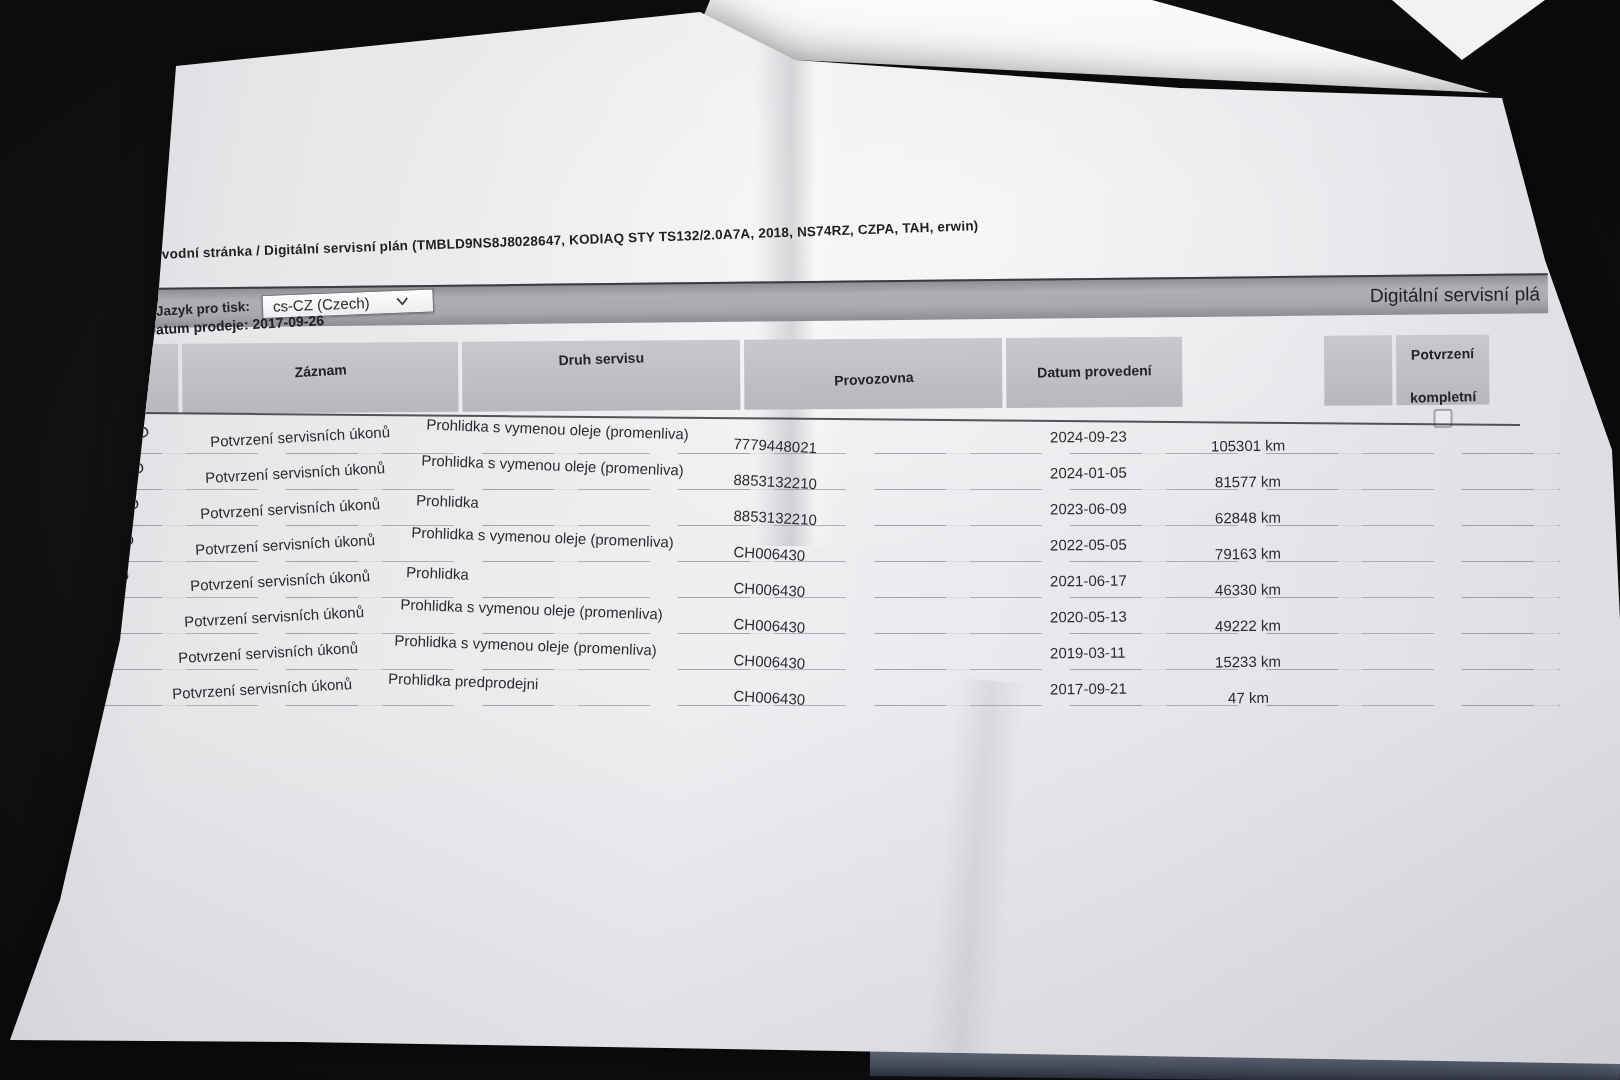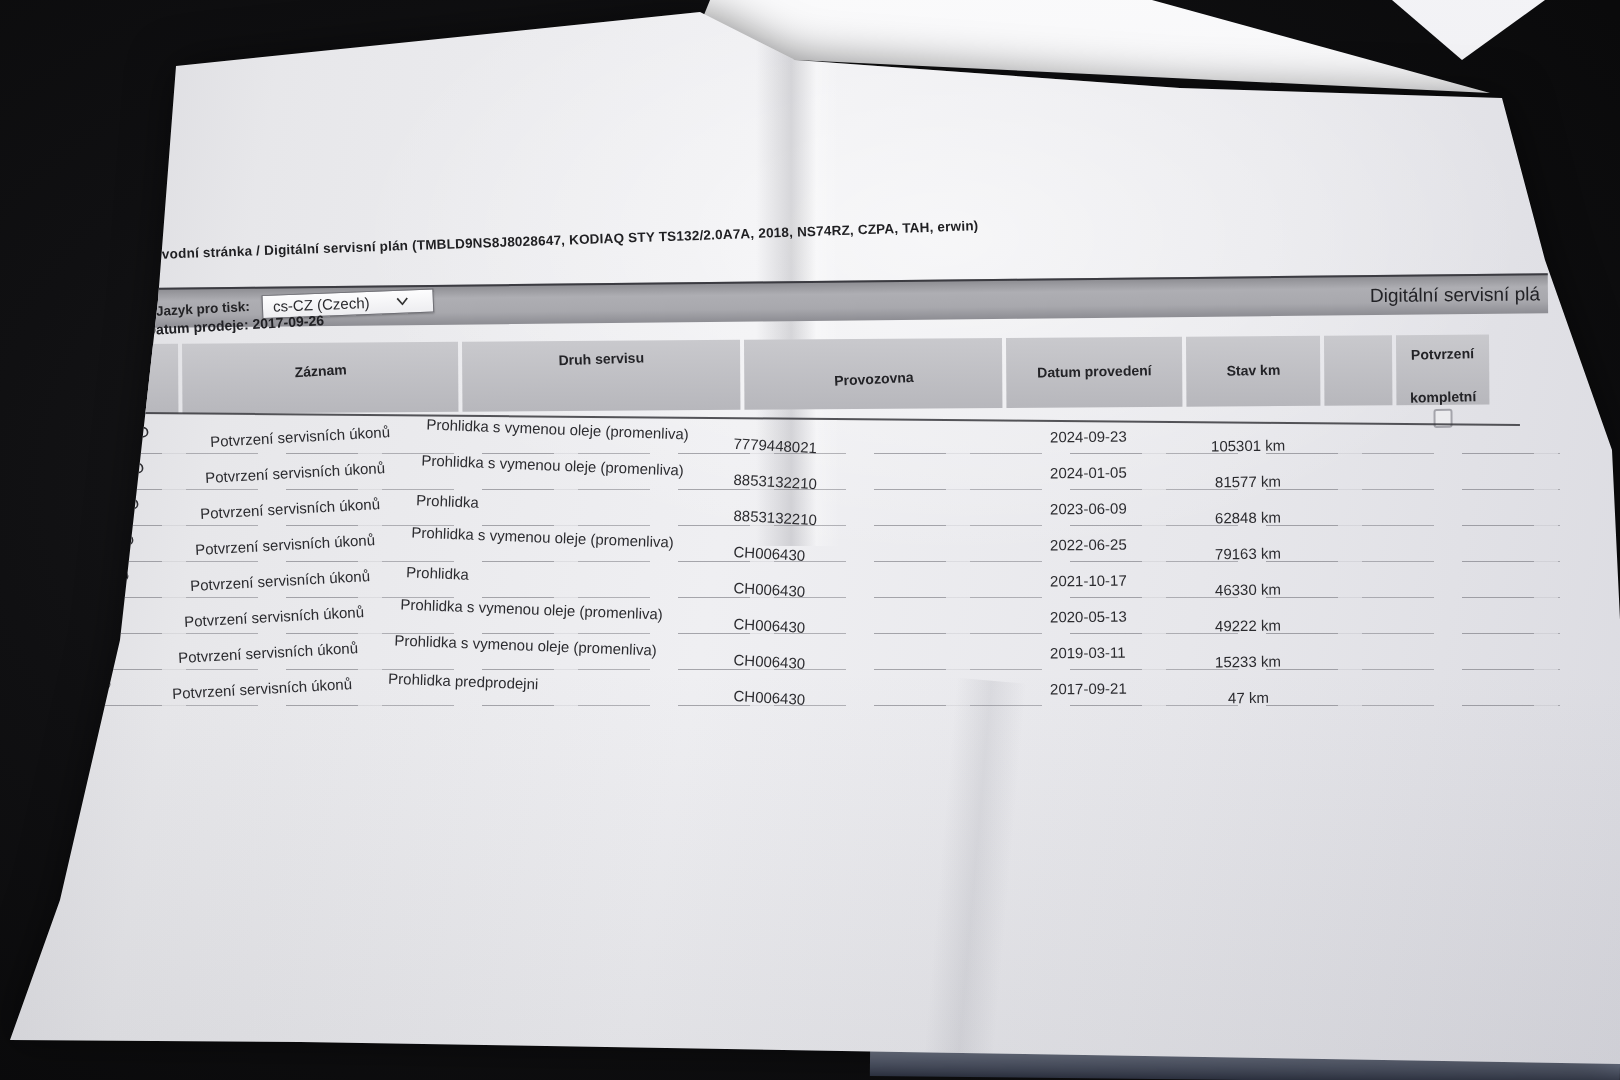--- a/index.html
+++ b/index.html
@@ -133,23 +133,20 @@
           </div>
       <div class="hc hc2">
             <span>Druh servisu</span>
           </div>
       <div class="hc hc3">
             <span>Provozovna</span>
           </div>
       <div class="hc hc4">
             <span>Datum provedení</span>
           </div>
-      <div class="hc hc5">
-            <span>Stav km</span>
-          </div>
       <div class="hc hc6"></div>
       <div class="hc hc7">
         <span><span>Potvrzení</span><br><span>kompletní</span></span>
         <div class="checkbox"></div>
       </div>
     </div>
     <div class="thead-line"></div>
 
     <div class="rows">
 
@@ -238,21 +235,21 @@
         <div class="c cz dr">
               <span>Potvrzení servisních úkonů</span>
             </div>
         <div class="c cd dr">
               <span>Prohlidka s vymenou oleje (promenliva)</span>
             </div>
         <div class="c cp">
               <span>CH006430</span>
             </div>
         <div class="c ct">
-              <span>2022-06-25</span>
+              <span>2022-05-05</span>
             </div>
         <div class="c ck">
               <span>79163 km</span>
             </div>
         <div class="c cf"></div>
       </div>
 
       <div class="row">
         <div class="c ci dr">
               <svg class="mag" width="22" height="22" viewBox="0 0 24 24">
@@ -263,21 +260,21 @@
         <div class="c cz dr">
               <span>Potvrzení servisních úkonů</span>
             </div>
         <div class="c cd dr">
               <span>Prohlidka</span>
             </div>
         <div class="c cp">
               <span>CH006430</span>
             </div>
         <div class="c ct">
-              <span>2021-10-17</span>
+              <span>2021-06-17</span>
             </div>
         <div class="c ck">
               <span>46330 km</span>
             </div>
         <div class="c cf"></div>
       </div>
 
       <div class="row">
         <div class="c ci dr">
               <svg class="mag" width="22" height="22" viewBox="0 0 24 24">

